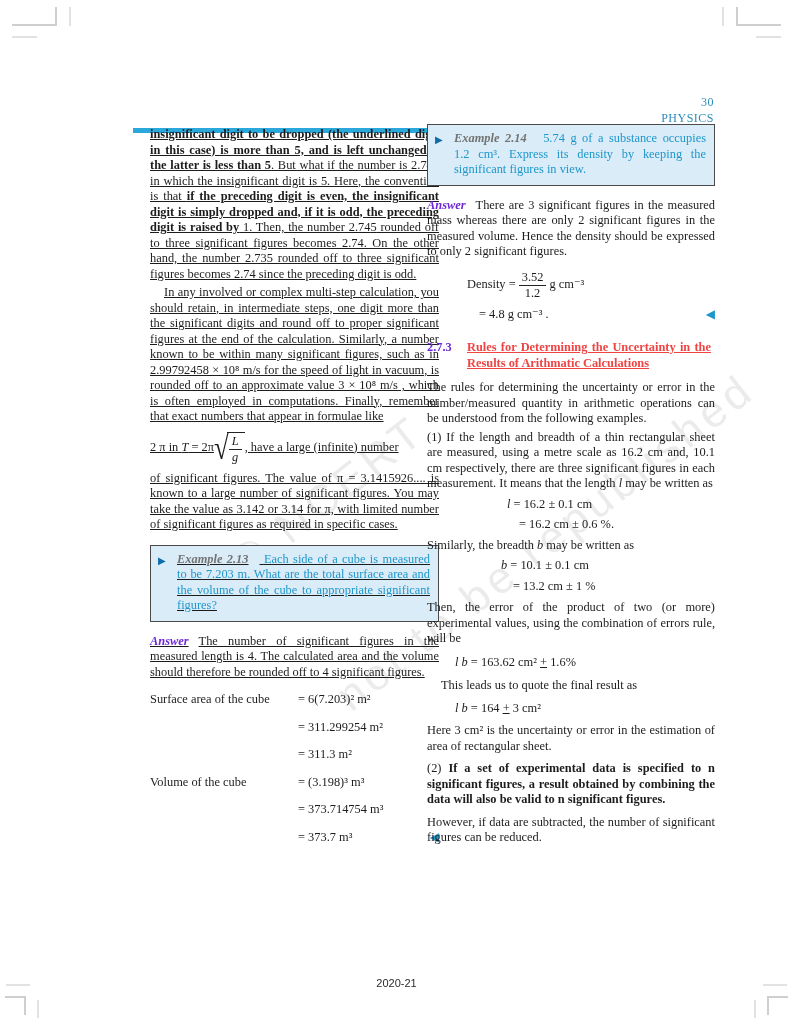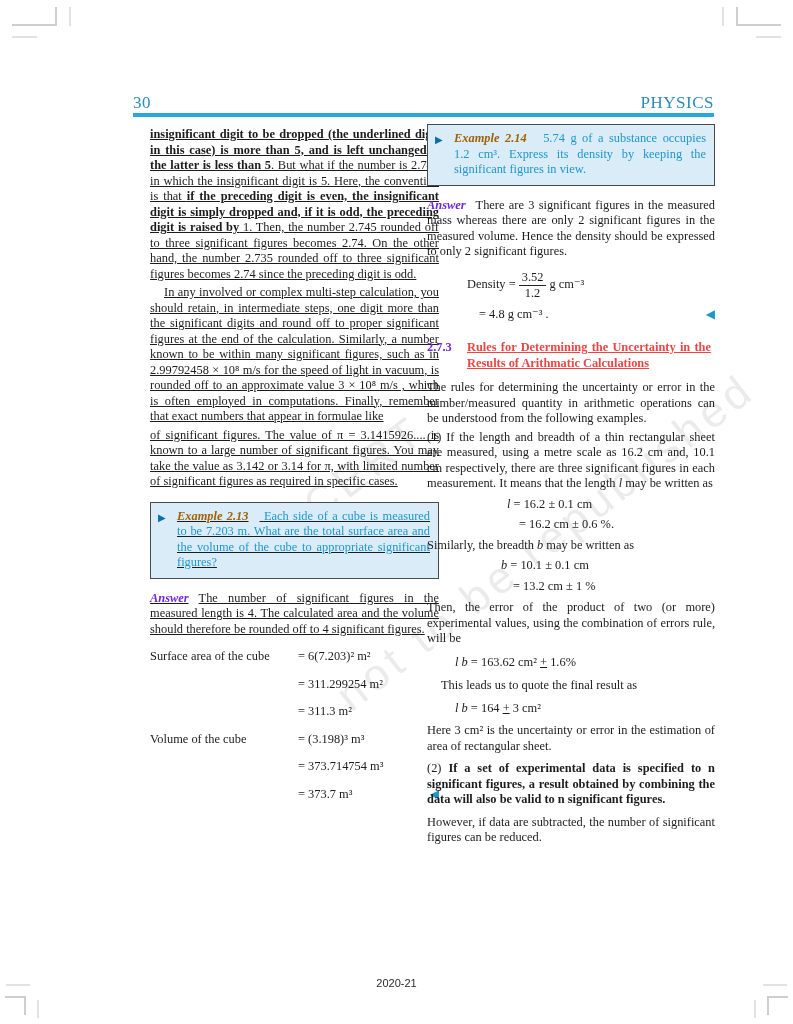--- a/index.html
+++ b/index.html
@@ -4,37 +4,37 @@
 <style>
   html,body{margin:0;padding:0;background:#ffffff;}
   .page{position:relative;width:793px;height:1024px;background:#fff;overflow:hidden;
         font-family:"Liberation Serif","DejaVu Serif",serif;color:#1c1c1c;
         font-size:12.4px;line-height:15.5px;}
   
   .cm{position:absolute;background:#cfcfcf;}
   
   .page-header{position:absolute;left:133px;top:95px;width:581px;}
   .header-row{display:flex;justify-content:space-between;align-items:flex-end;
-              color:#2b8cba;font-size:17px;letter-spacing:0.5px;}
+              color:#2b8cba;font-size:12px;letter-spacing:0.5px;flex-direction:column;}
   .header-rule{height:4.5px;background:#2aa8dc;margin-top:2px;}
   
   .col{position:absolute;width:289px;}
   .col-left{left:150px;top:127px;text-decoration:underline;}
   .col-right{left:427px;top:124px;width:288px;}
   .j{text-align:justify;}
   p.para{margin:0 0 3px 0;}
   .indent{text-indent:14px;}
   .b{font-weight:bold;}
   .i{font-style:italic;}
   .u{text-decoration:underline;}
   
   .example-box{position:relative;border:1.4px solid #4a4a4a;background:#d9ecf7;
                padding:6px 8px 7px 26px;color:#2097cc;text-align:justify;margin:12px 0 12px 0;}
   .box-arrow{position:absolute;left:7px;top:7px;color:#0d6ea8;font-size:10px;}
-  .ex-title{font-weight:bold;font-style:italic;color:#a16207;margin-right:11px;}
+  .ex-title{font-weight:bold;font-style:italic;color:#737373;margin-right:11px;}
   
   .answer-label{font-weight:bold;font-style:italic;color:#6d28d9;margin-right:10px;}
   .endmark{float:right;color:#1e97cd;font-size:12px;line-height:15px;}
   
   .calc-table{margin-top:6px;}
   .calc-row{margin:12px 0;}
   .calc-label{display:inline-block;width:148px;vertical-align:top;}
   .calc-value{display:inline-block;}
   
   .eq{margin:5px 0;}
@@ -97,20 +97,26 @@
       <span>30</span>
       <span>PHYSICS</span>
     </div>
     <div class="header-rule"></div>
   </div>
 
   <section class="col col-left">
     <p class="para j"><span class="b">insignificant digit to be dropped (the underlined digit in this case)  is more than 5, and is left  unchanged if the latter is less than 5</span><span>.  But what if the number is 2.74</span><span class="u">5</span><span> in which the insignificant digit is 5.  Here, the convention is that </span><span class="b">if the preceding digit is even, the insignificant digit is simply dropped and, if it is odd, the preceding digit is raised by</span><span> 1. Then, the number 2.74</span><span class="u">5</span><span> rounded off to three significant figures becomes 2.74.  On the other hand, the number 2.73</span><span class="u">5</span><span> rounded off to three significant figures becomes 2.74 since the preceding digit is odd.</span></p>
     <p class="para j indent">In any involved or complex multi-step calculation, you should retain, in intermediate steps, one digit more than the significant digits and round off to proper significant figures at the end of the calculation.  Similarly, a number known to be within many significant figures, such as in 2.99792458 × 10⁸ m/s for the speed of light in vacuum, is rounded off to an approximate value 3 × 10⁸ m/s , which is often employed in computations.  Finally, remember that exact numbers that appear in formulae like</p>
 
+    <div class="formula-line">
+      <span>2 π in </span><span class="i">T</span><span> = 2π</span><span class="sqrt">
+          <span class="rsign">√</span>
+          <span class="radicand"><span class="frac"><span class="top i">L</span><span class="bot i">g</span></span></span>
+        </span><span>,  have a large (infinite) number</span>
+    </div>
 
     <p class="para j">of significant figures. The value of π = 3.1415926.... is known to a large number of significant figures. You may take the  value as 3.142 or 3.14 for π, with limited number of significant figures as required in specific cases.</p>
 
     <div class="example-box">
       <span class="box-arrow">▶</span>
       <span class="ex-title">Example 2.13</span>
       <span class="ex-body">Each side of a cube is measured to be 7.203 m.  What are the total surface area and the volume of the cube to appropriate significant figures?</span>
     </div>
 
     <p class="para j">

